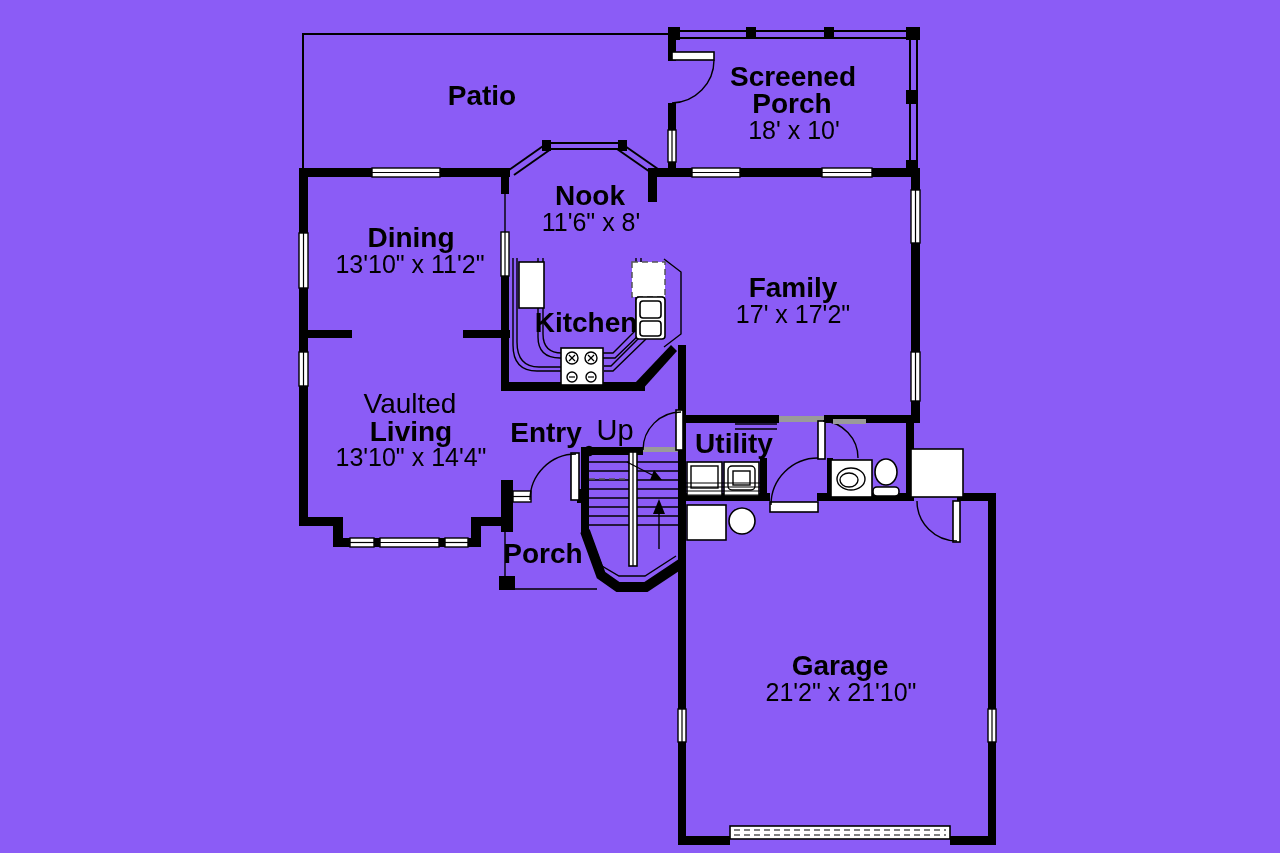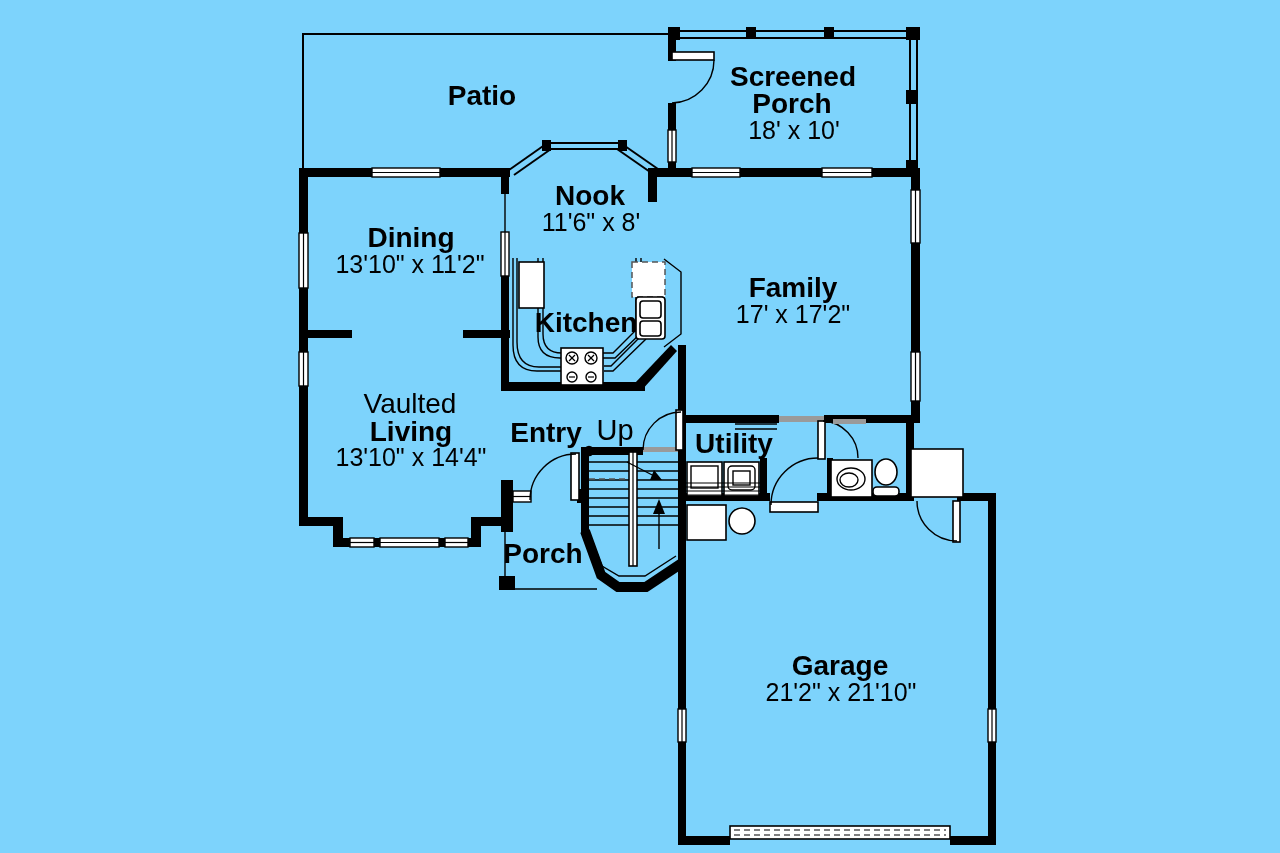--- a/index.html
+++ b/index.html
@@ -1,16 +1,16 @@
 <!DOCTYPE html>
 <html><head>
 <meta charset="utf-8">
 <style>
   html,body{margin:0;padding:0;background:#ffffff;}
-  .stage{position:relative;width:1280px;height:853px;background:#7dd3fc;overflow:hidden;}
+  .stage{position:relative;width:1280px;height:853px;background:#8b5cf6;overflow:hidden;}
   svg{display:block;}
   .room-name{font:bold 28px "Liberation Sans", sans-serif;fill:#000;text-anchor:middle;}
   .room-prefix{font:28px "Liberation Sans", sans-serif;fill:#000;text-anchor:middle;}
   .room-dims{font:25px "Liberation Sans", sans-serif;fill:#000;text-anchor:middle;}
   .up-label{font:29px "Liberation Sans", sans-serif;fill:#000;text-anchor:middle;}
   .wall{fill:#000;stroke:none;}
   .thin{stroke:#000;stroke-width:2;fill:none;}
   .hair{stroke:#000;stroke-width:1.4;fill:none;}
   .winframe{fill:#fff;stroke:#000;stroke-width:1.4;}
   .winline{stroke:#000;stroke-width:1.2;}

